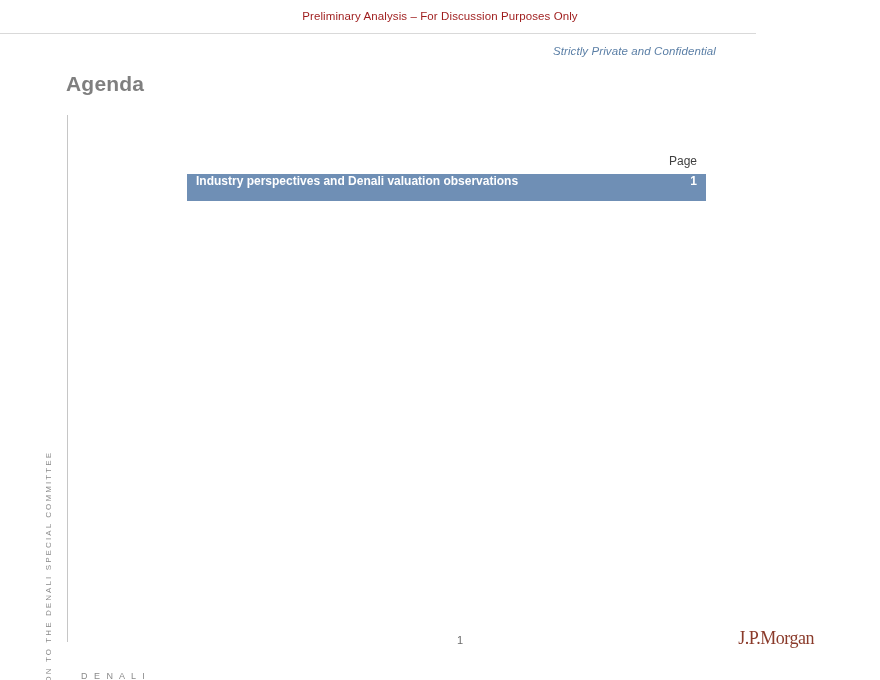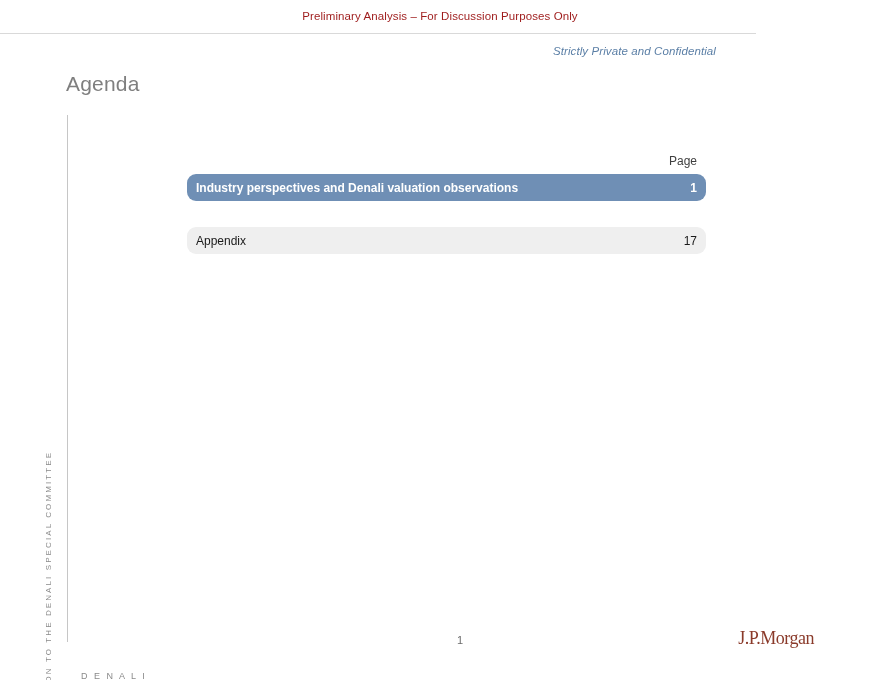--- a/index.html
+++ b/index.html
@@ -45,21 +45,21 @@
     margin-top: 35px;
   }
 
   
   .page-title {
     position: absolute;
     left: 66px;
     top: 72px;
     font-size: 21px;
     color: #7f7f7f;
-    font-weight: normal;
+    font-weight: bold;
     letter-spacing: 0.2px;
   }
 
   
   .left-rule {
     position: absolute;
     left: 67px;
     top: 115px;
     width: 1px;
     height: 527px;
@@ -93,30 +93,28 @@
   .page-col-header {
     text-align: right;
     font-size: 12px;
     color: #3f3f3f;
     padding-right: 9px;
     padding-bottom: 6px;
     margin-top: 20px;
   }
   .agenda-row {
     display: flex;
-    align-items: center;
     justify-content: space-between;
     height: 27px;
     background: #efefef;
     color: #1a1a1a;
     font-size: 12px;
     margin-bottom: 26px;
     padding: 0 9px;
     box-sizing: border-box;
-    border-radius: 9px;
   }
   .agenda-row.active {
     background: #6f8fb5;
     color: #ffffff;
     font-weight: bold;
   }
   .agenda-row .label {
     white-space: nowrap;
     overflow: hidden;
     text-overflow: ellipsis;
@@ -173,21 +171,17 @@
 
 <div class="agenda">
   <div class="page-col-header">Page</div>
 
   <div class="agenda-row active">
     <span class="label">Industry perspectives and Denali valuation observations</span>
     <span class="page">1</span>
   </div>
 
 
-  <div class="agenda-row">
-    <span class="label">Appendix</span>
-    <span class="page">17</span>
-  </div>
 </div>
 
 <div class="footer-left">D E N A L I</div>
 <div class="footer-page">1</div>
 <div class="footer-logo">J.P.Morgan</div>
 
 </body></html>

